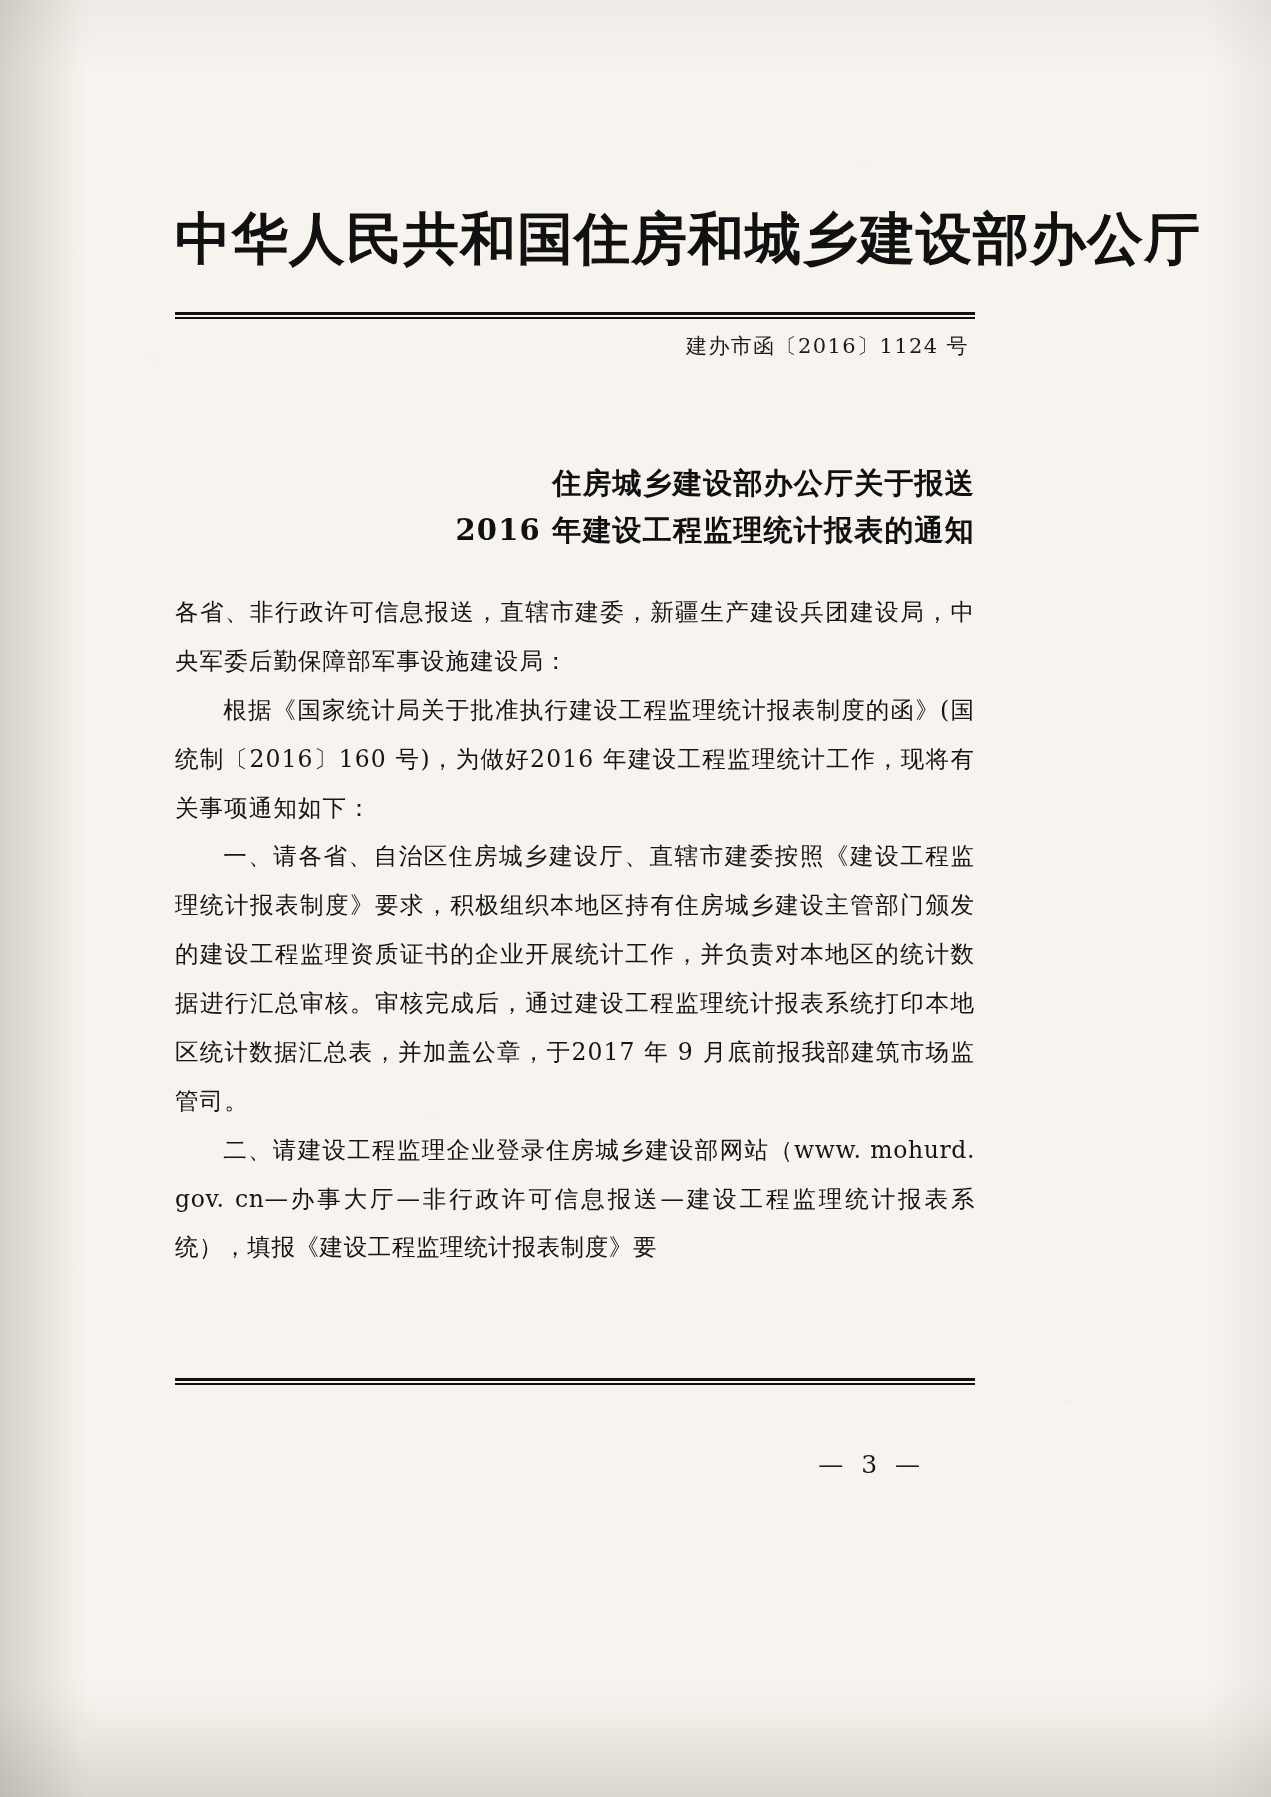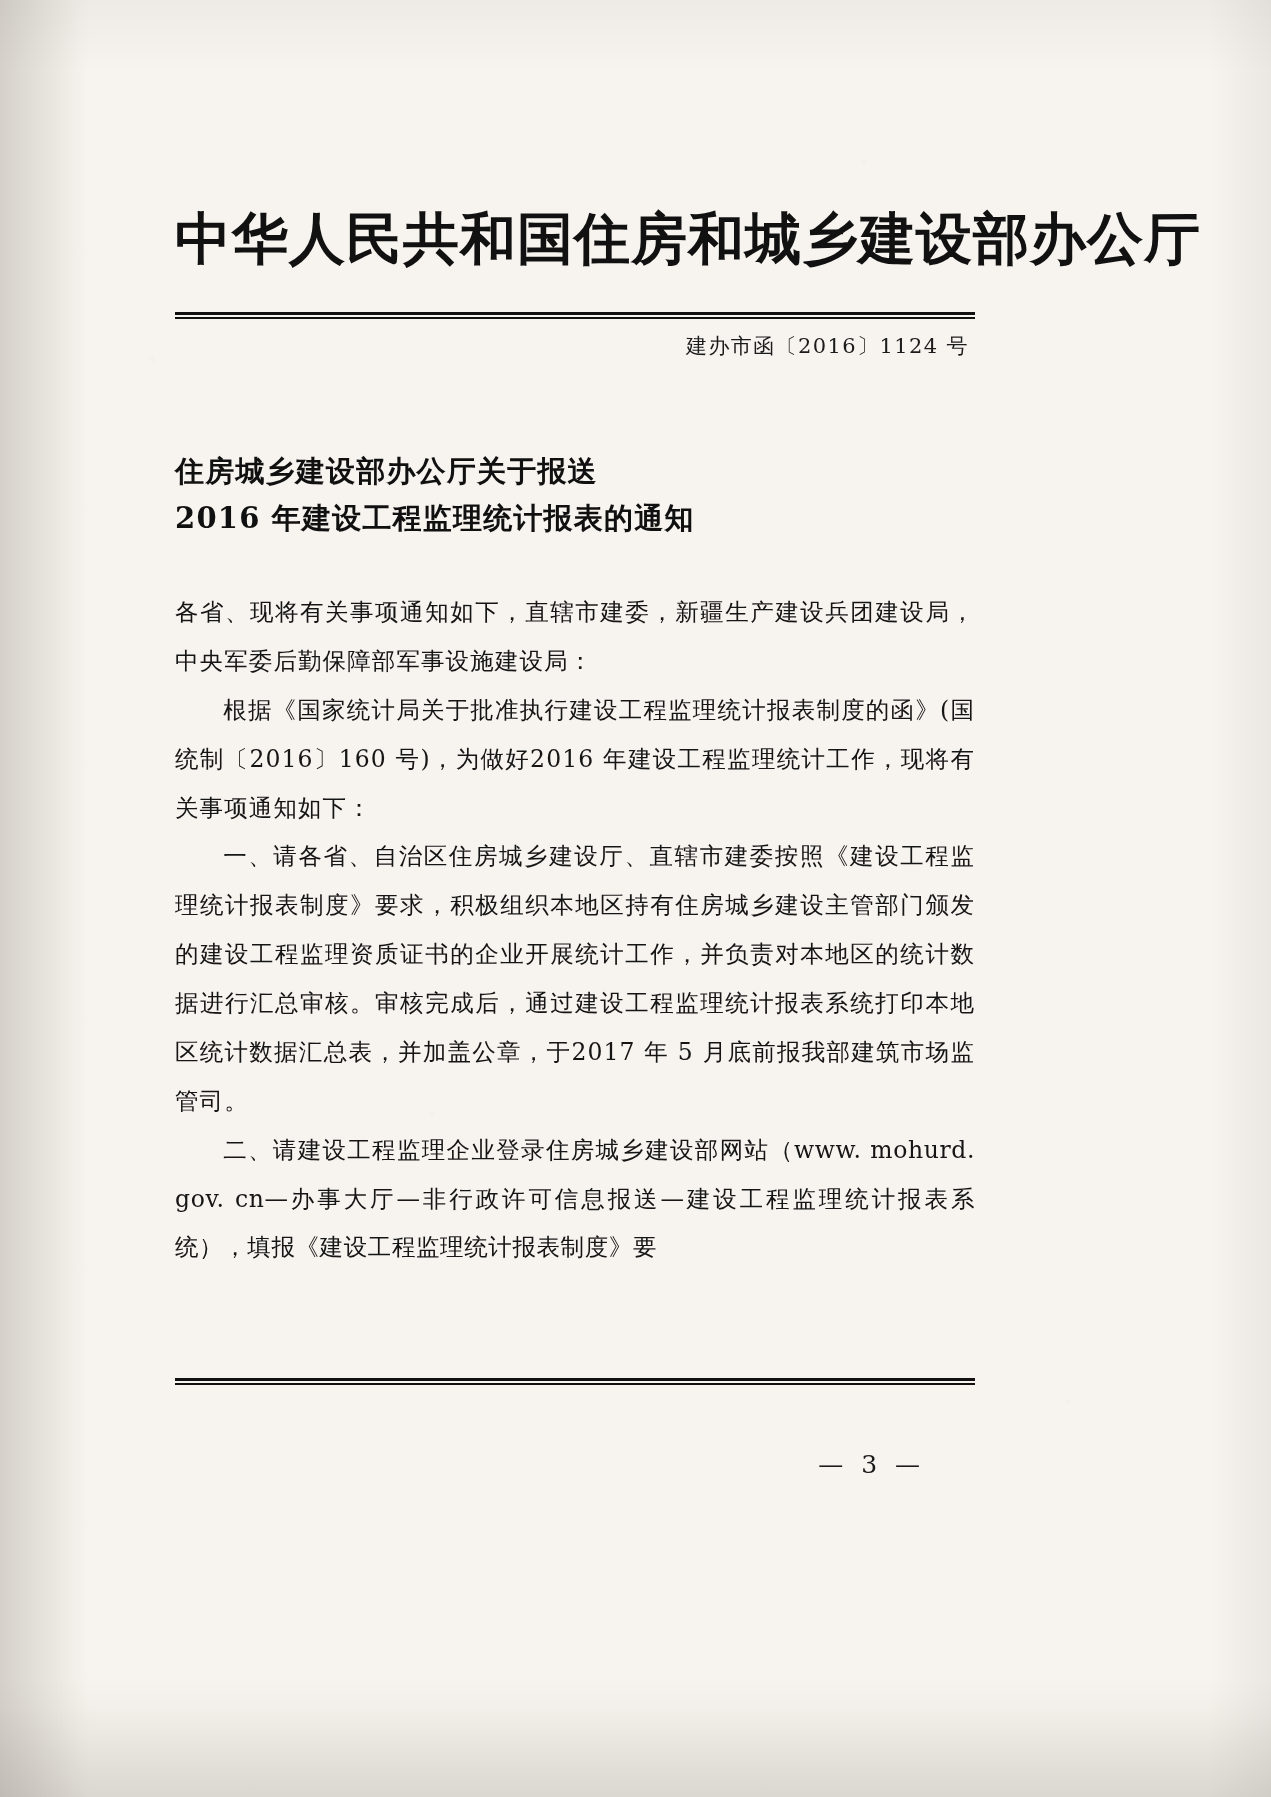--- a/index.html
+++ b/index.html
@@ -87,24 +87,24 @@
     text-align: right;
     padding-right: 6px;
     box-sizing: border-box;
     font-size: 21px;
     letter-spacing: 1.4px;
     color: #1b1b1b;
   }
 
   .doc-title {
     position: absolute;
-    top: 448px;
+    top: 460px;
     left: 0;
     width: 800px;
-    text-align: left;
+    text-align: right;
     font-weight: bold;
     font-size: 29px;
     line-height: 1.62;
     letter-spacing: 1.2px;
     color: #101010;
   }
 
   .body-text {
     position: absolute;
     top: 588px;
@@ -168,23 +168,23 @@
     <div class="rule-double rule-top"></div>
 
     <div class="doc-number">建办市函〔2016〕1124 号</div>
 
     <div class="doc-title">
       <div>住房城乡建设部办公厅关于报送</div>
       <div>2016 年建设工程监理统计报表的通知</div>
     </div>
 
     <div class="body-text">
-      <p class="para">各省、现将有关事项通知如下，直辖市建委，新疆生产建设兵团建设局，中央军委后勤保障部军事设施建设局：</p>
+      <p class="para">各省、非行政许可信息报送，直辖市建委，新疆生产建设兵团建设局，中央军委后勤保障部军事设施建设局：</p>
       <p class="para indent">根据《国家统计局关于批准执行建设工程监理统计报表制度的函》(国统制〔2016〕160 号)，为做好2016 年建设工程监理统计工作，现将有关事项通知如下：</p>
-      <p class="para indent">一、请各省、自治区住房城乡建设厅、直辖市建委按照《建设工程监理统计报表制度》要求，积极组织本地区持有住房城乡建设主管部门颁发的建设工程监理资质证书的企业开展统计工作，并负责对本地区的统计数据进行汇总审核。审核完成后，通过建设工程监理统计报表系统打印本地区统计数据汇总表，并加盖公章，于2017 年 5 月底前报我部建筑市场监管司。</p>
+      <p class="para indent">一、请各省、自治区住房城乡建设厅、直辖市建委按照《建设工程监理统计报表制度》要求，积极组织本地区持有住房城乡建设主管部门颁发的建设工程监理资质证书的企业开展统计工作，并负责对本地区的统计数据进行汇总审核。审核完成后，通过建设工程监理统计报表系统打印本地区统计数据汇总表，并加盖公章，于2017 年 9 月底前报我部建筑市场监管司。</p>
       <p class="para indent url">二、请建设工程监理企业登录住房城乡建设部网站（www. mohurd. gov. cn—办事大厅—非行政许可信息报送—建设工程监理统计报表系统），填报《建设工程监理统计报表制度》要</p>
     </div>
 
     <div class="rule-double rule-bottom"></div>
 
     <div class="page-number">— 3 —</div>
   </div>
 
   <div class="scan-shadow-left"></div>
   <div class="scan-shadow-bottom"></div>

